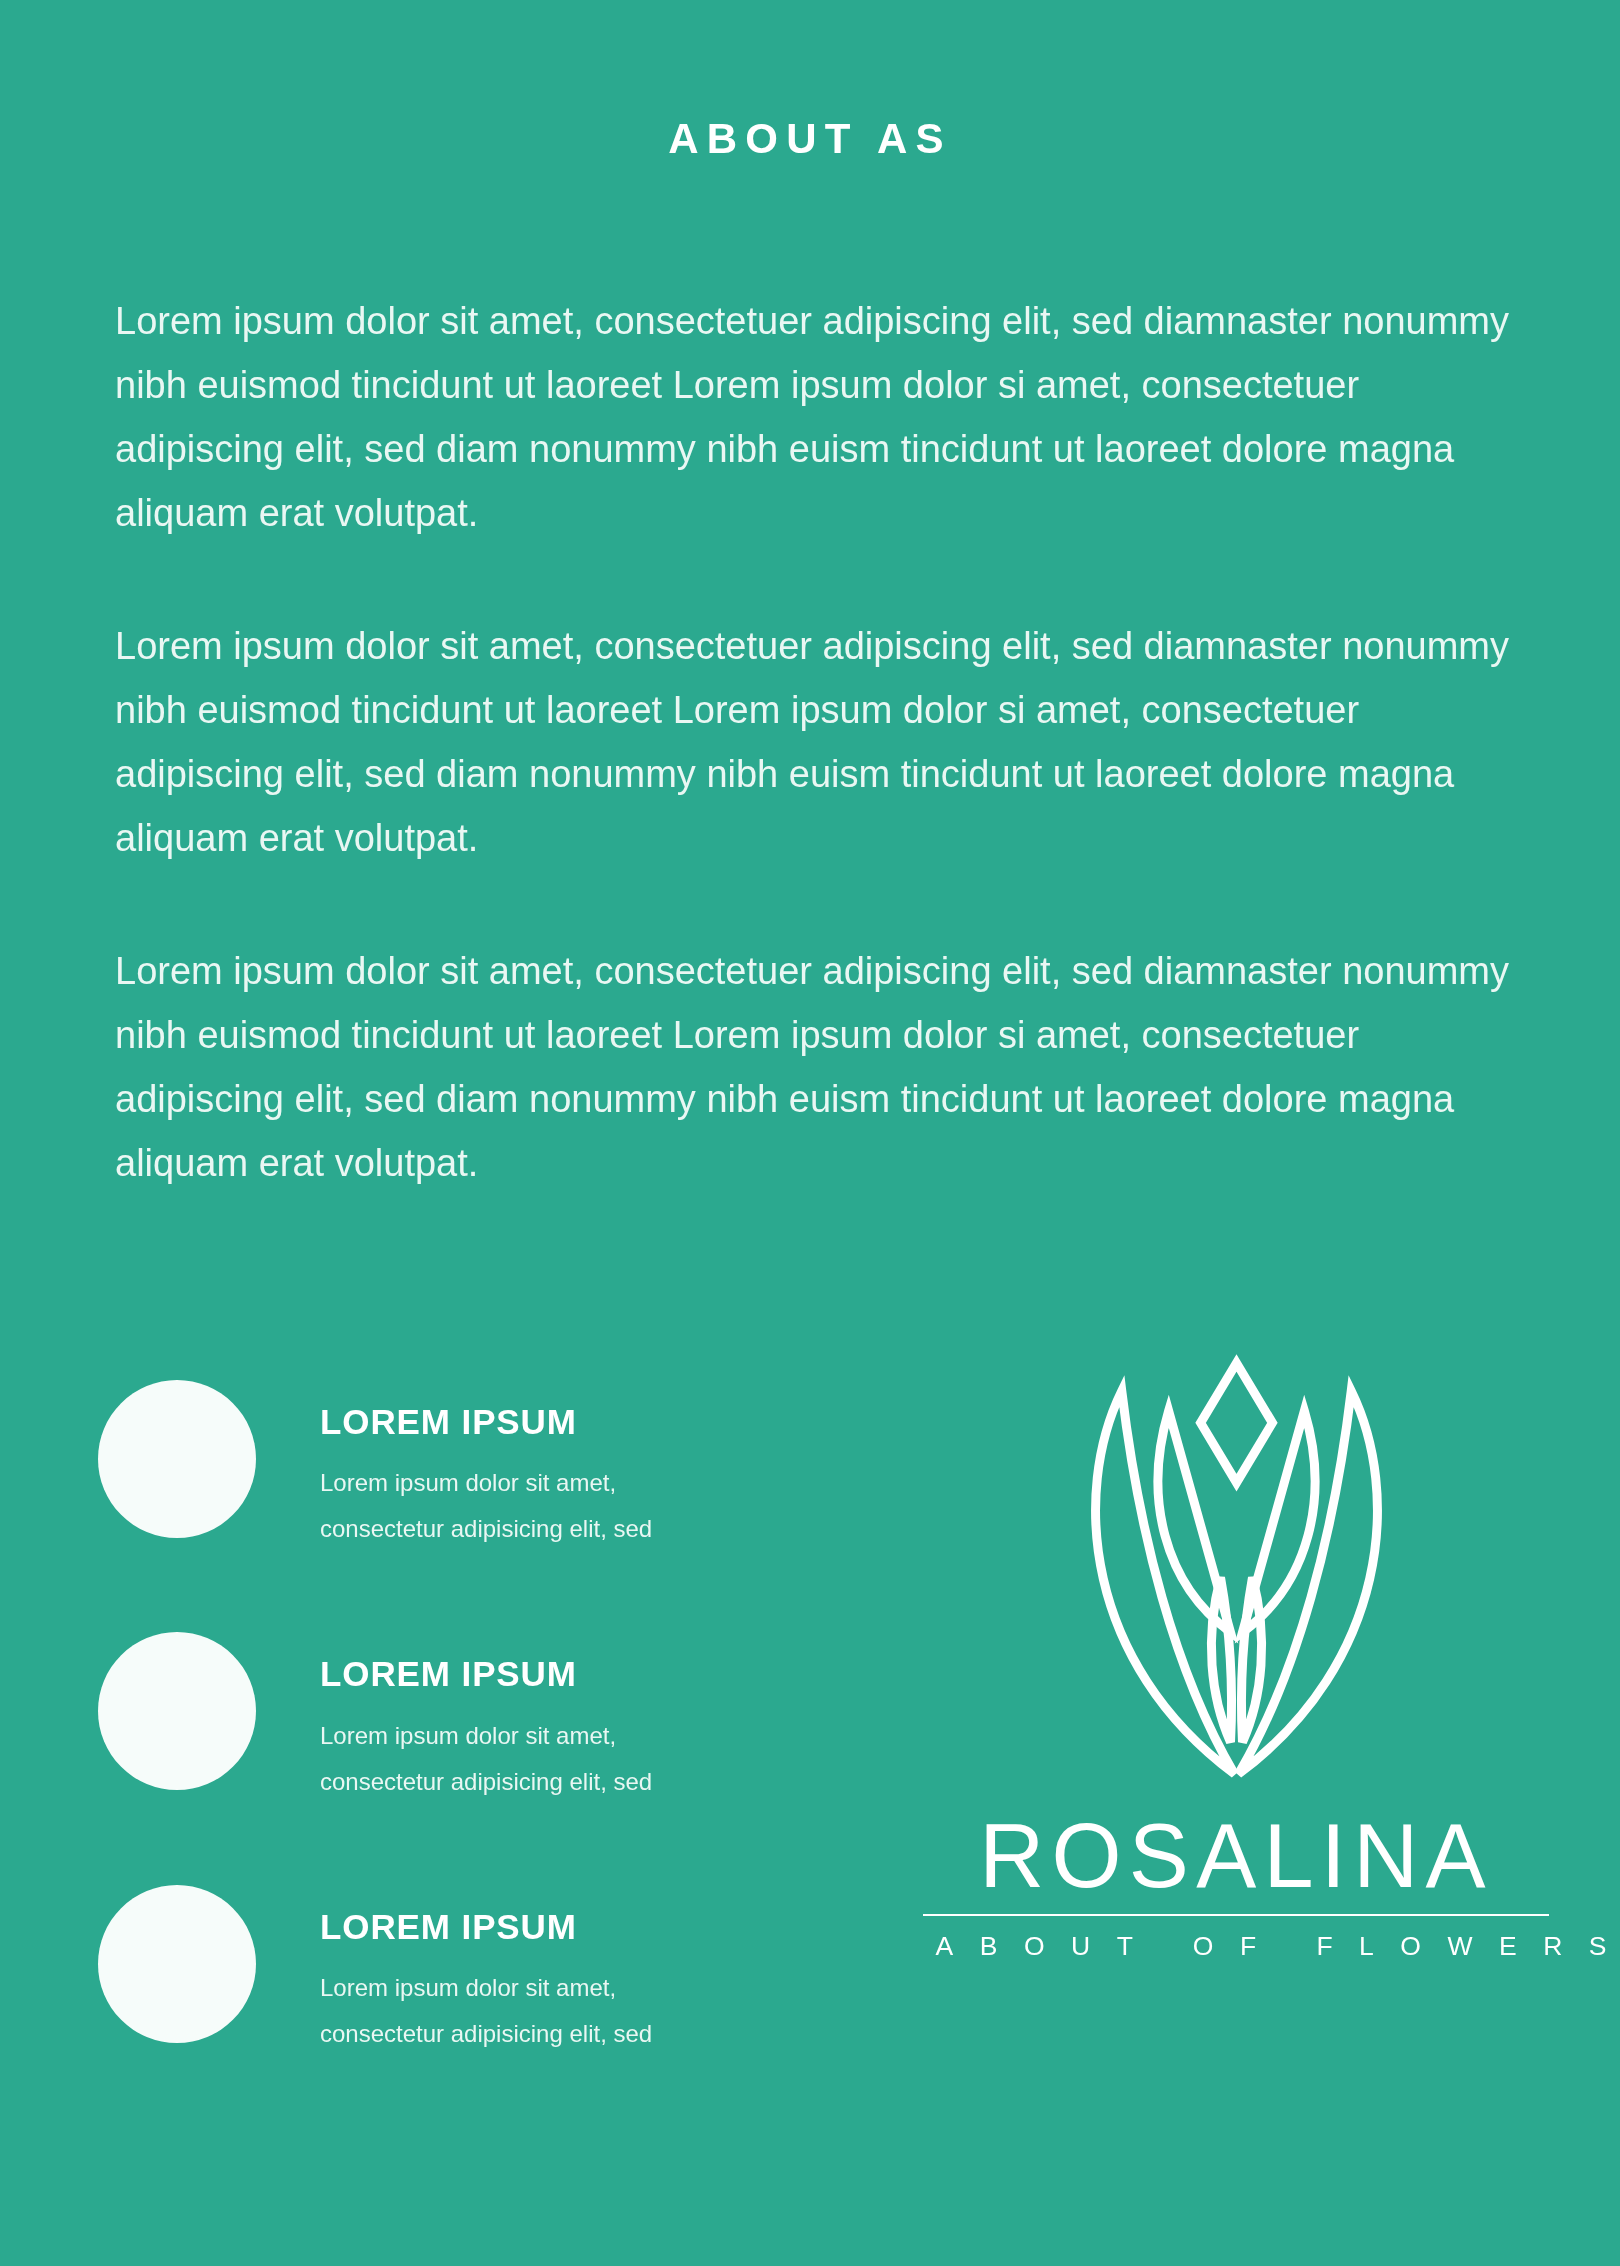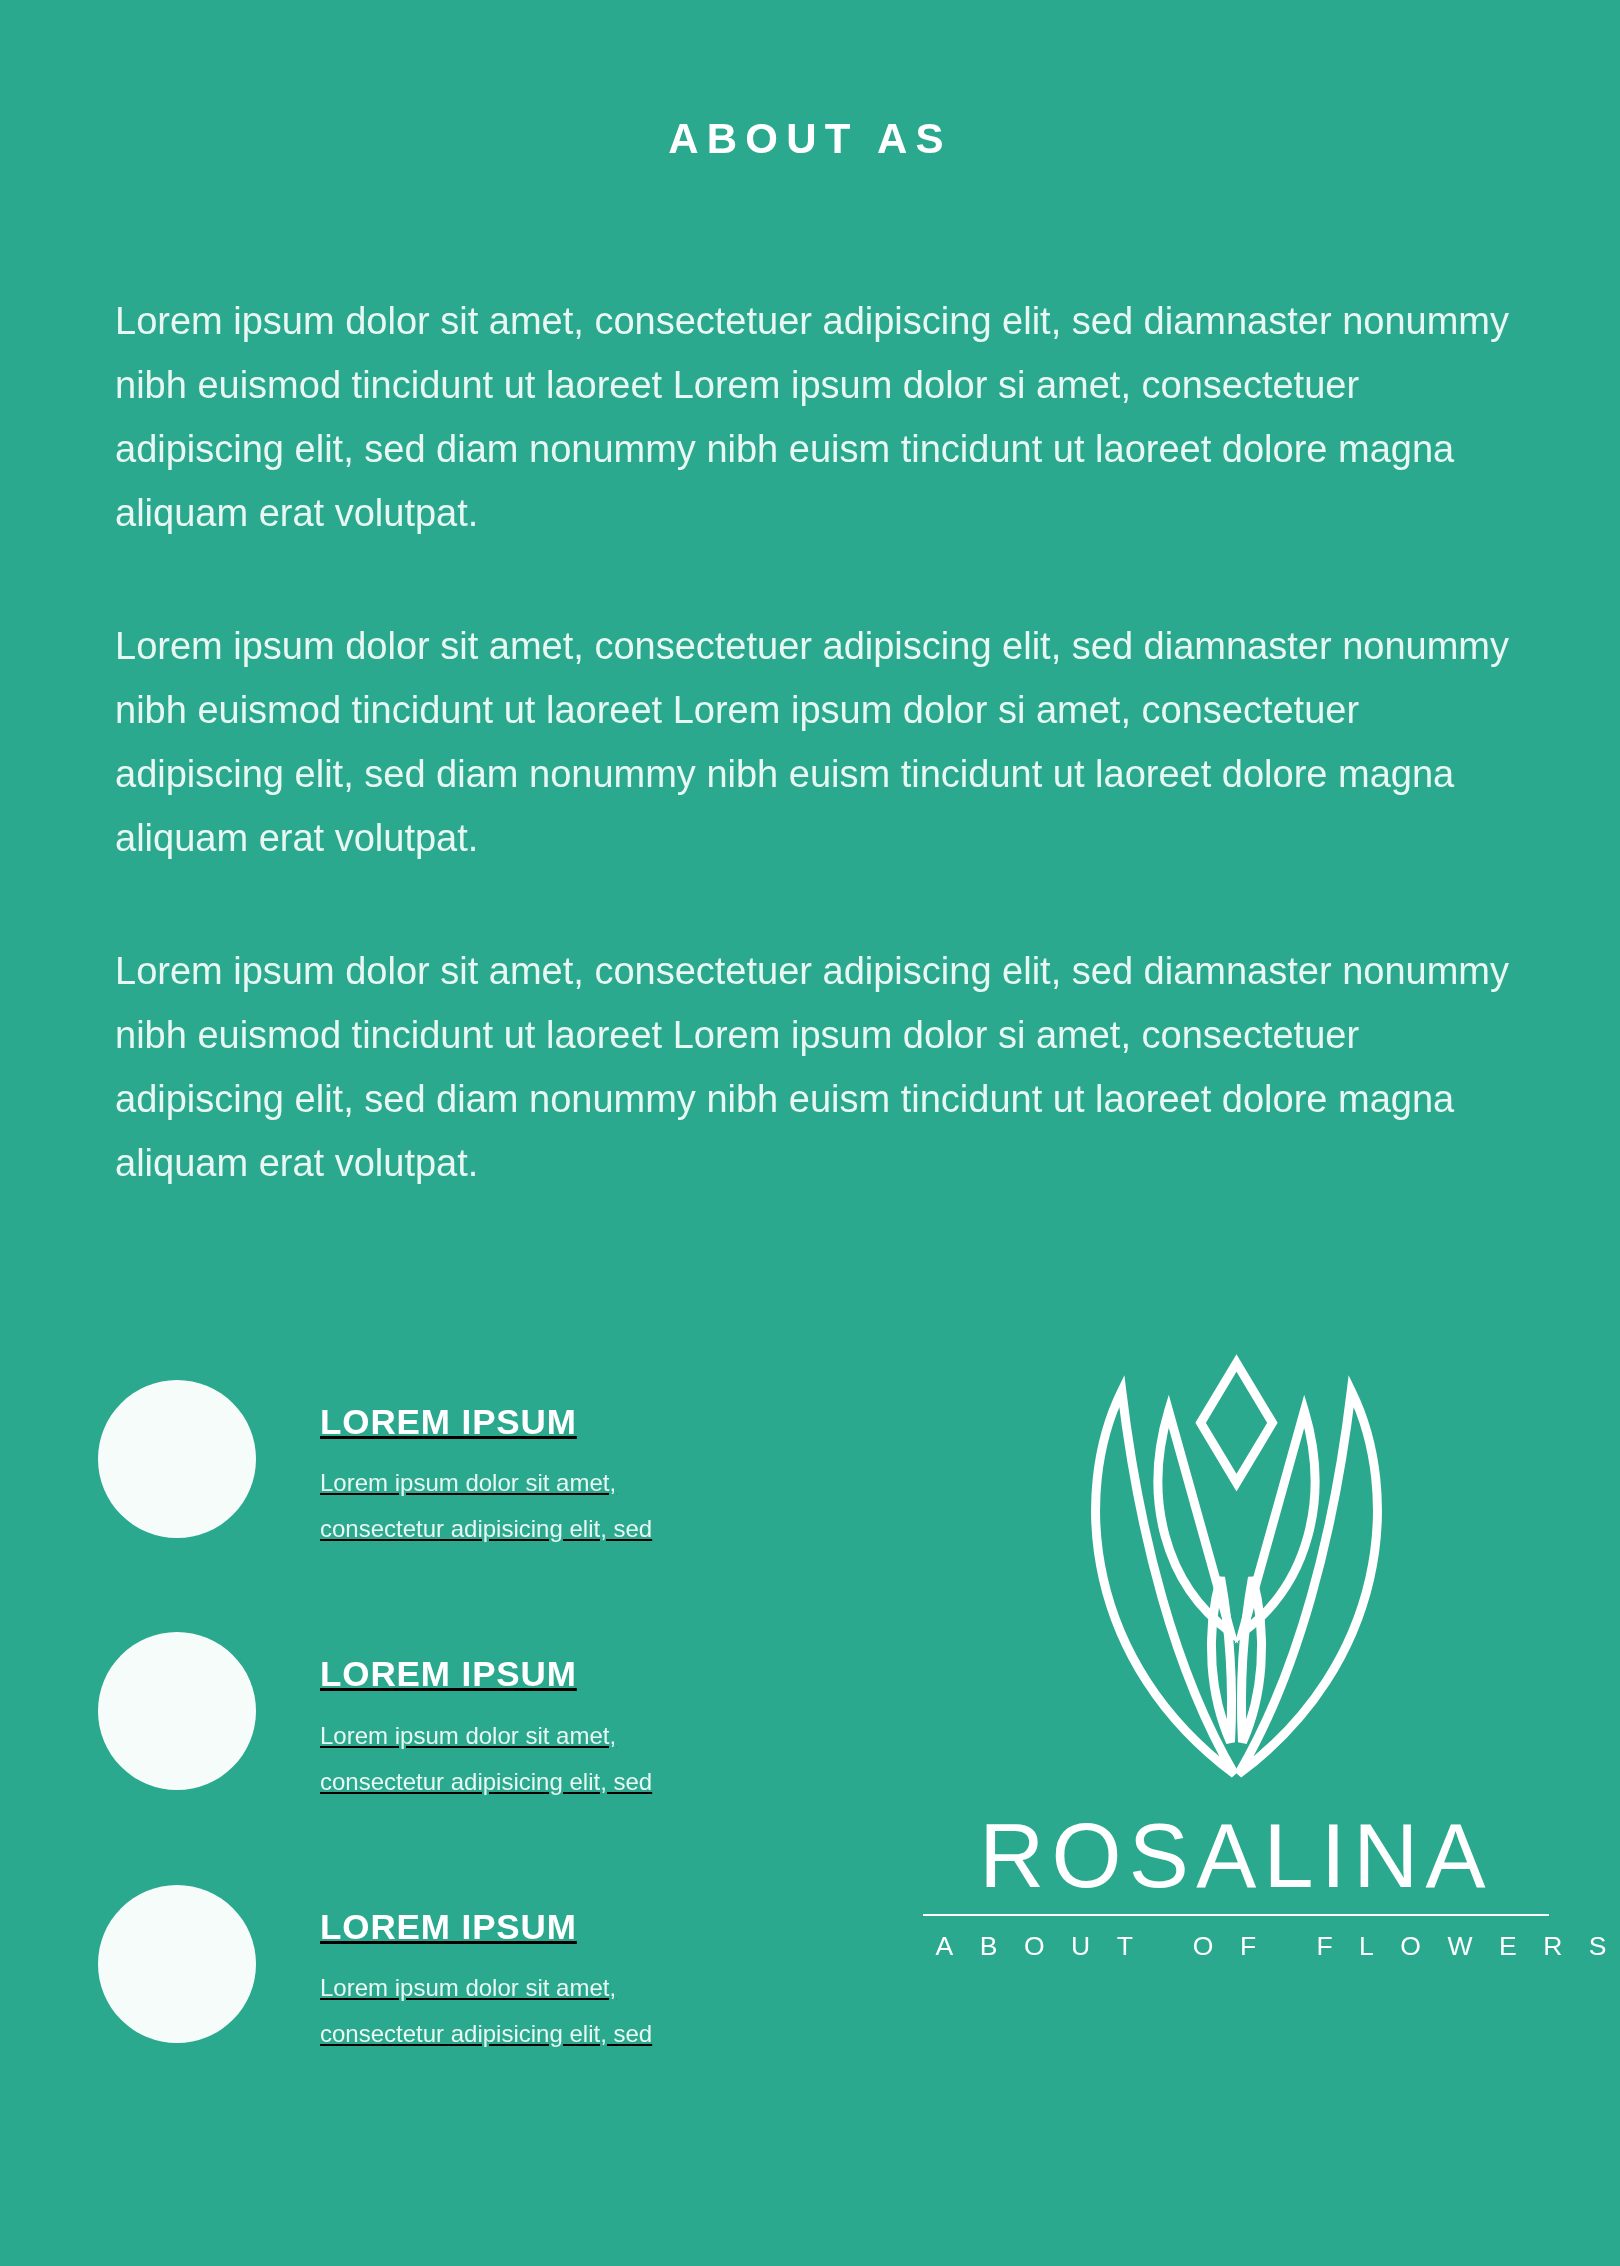--- a/index.html
+++ b/index.html
@@ -22,21 +22,21 @@
   .paragraphs p { margin-bottom:69px; }
   .features {
     position:absolute; top:1380px; left:98px;
     display:flex; flex-direction:column; gap:80px;
   }
   .feature { display:flex; align-items:flex-start; gap:64px; }
   .bullet {
     width:158px; height:158px; border-radius:50%;
     background:var(--circle,#F6FCFA); flex:0 0 auto;
   }
-  .f-text { padding-top:22px;text-decoration:underline; }
+  .f-text { padding-top:22px; }
   .f-heading {
     color:var(--white,#fff); font-size:35px; font-weight:700;
     letter-spacing:0.9px; margin-bottom:18.3px;
   }
   .f-line { color:var(--text,#E9F7F3); font-size:24px; line-height:46px; }
   .logo { position:absolute; left:921px; top:1323px; width:630px; text-align:center; }
   .tulip { display:block; margin:0 auto 5.5px; }
   .wordmark {
     color:var(--white,#fff); font-family:Liberation Sans, sans-serif;
     font-size:90px; letter-spacing:7.3px; line-height:1.08; white-space:nowrap;

